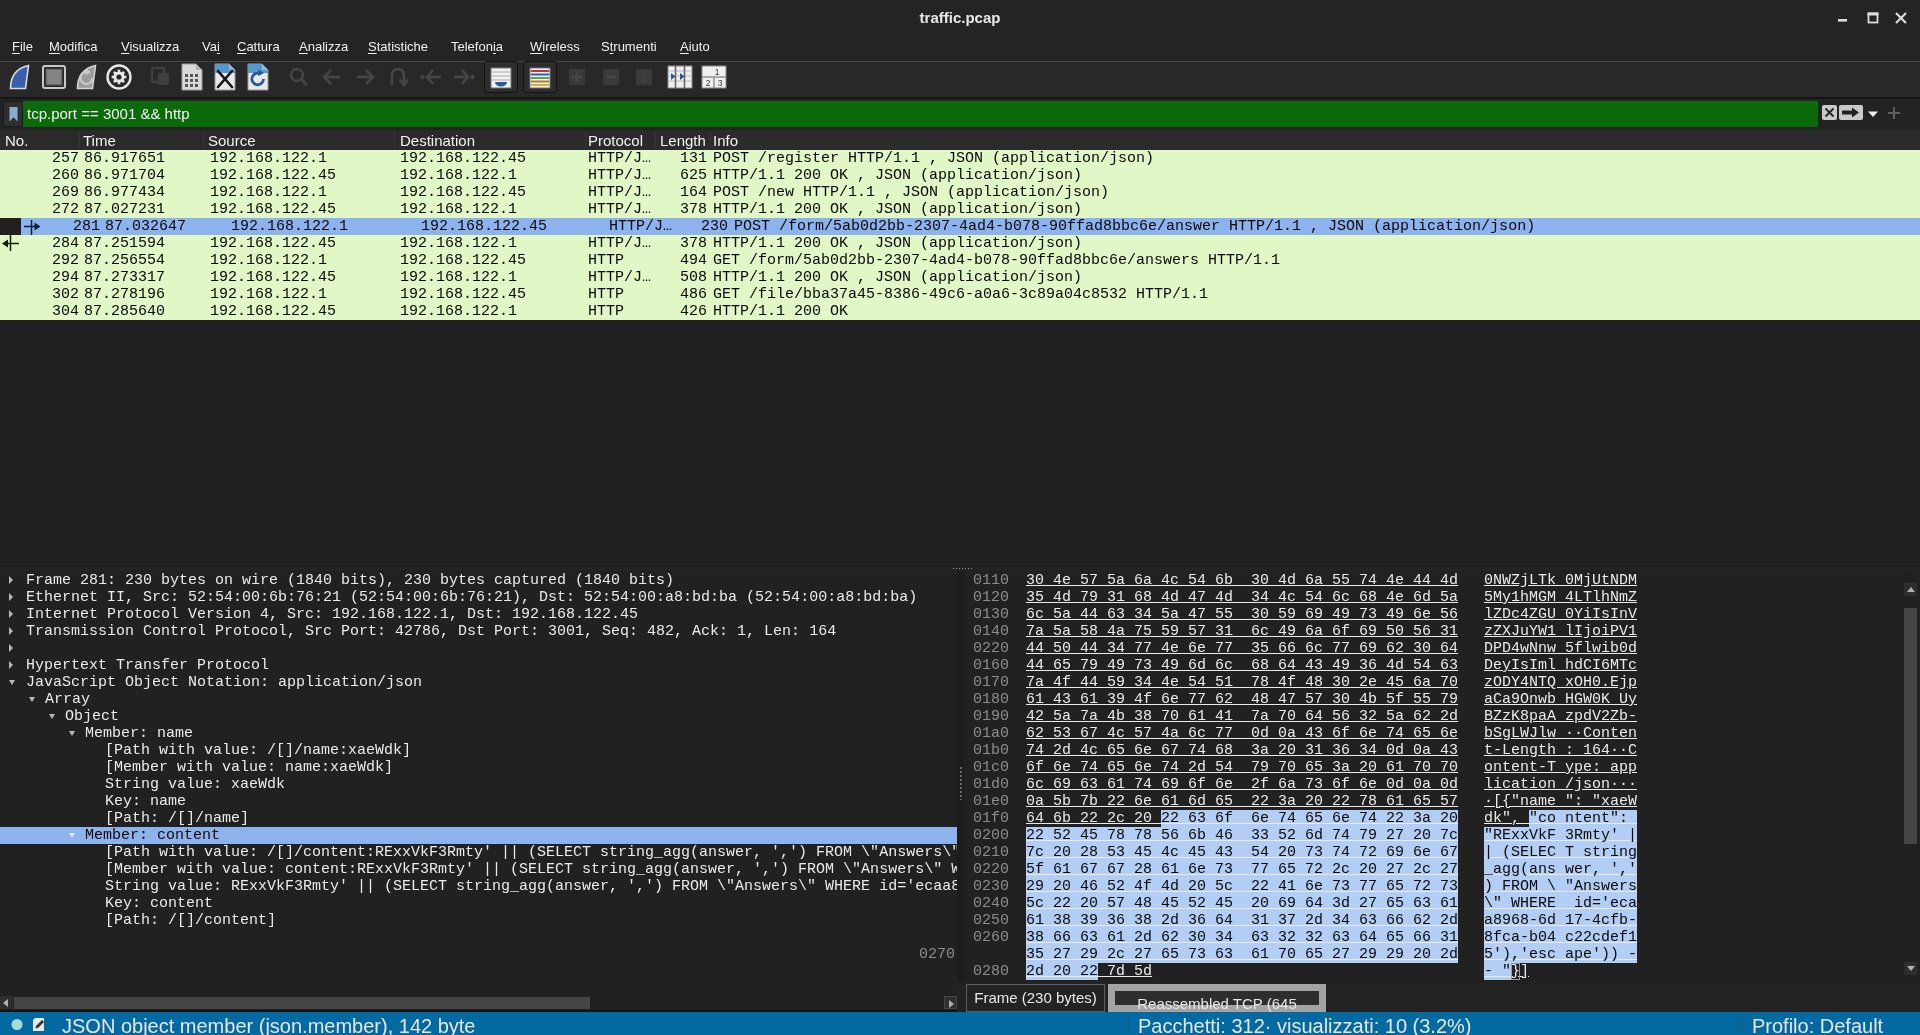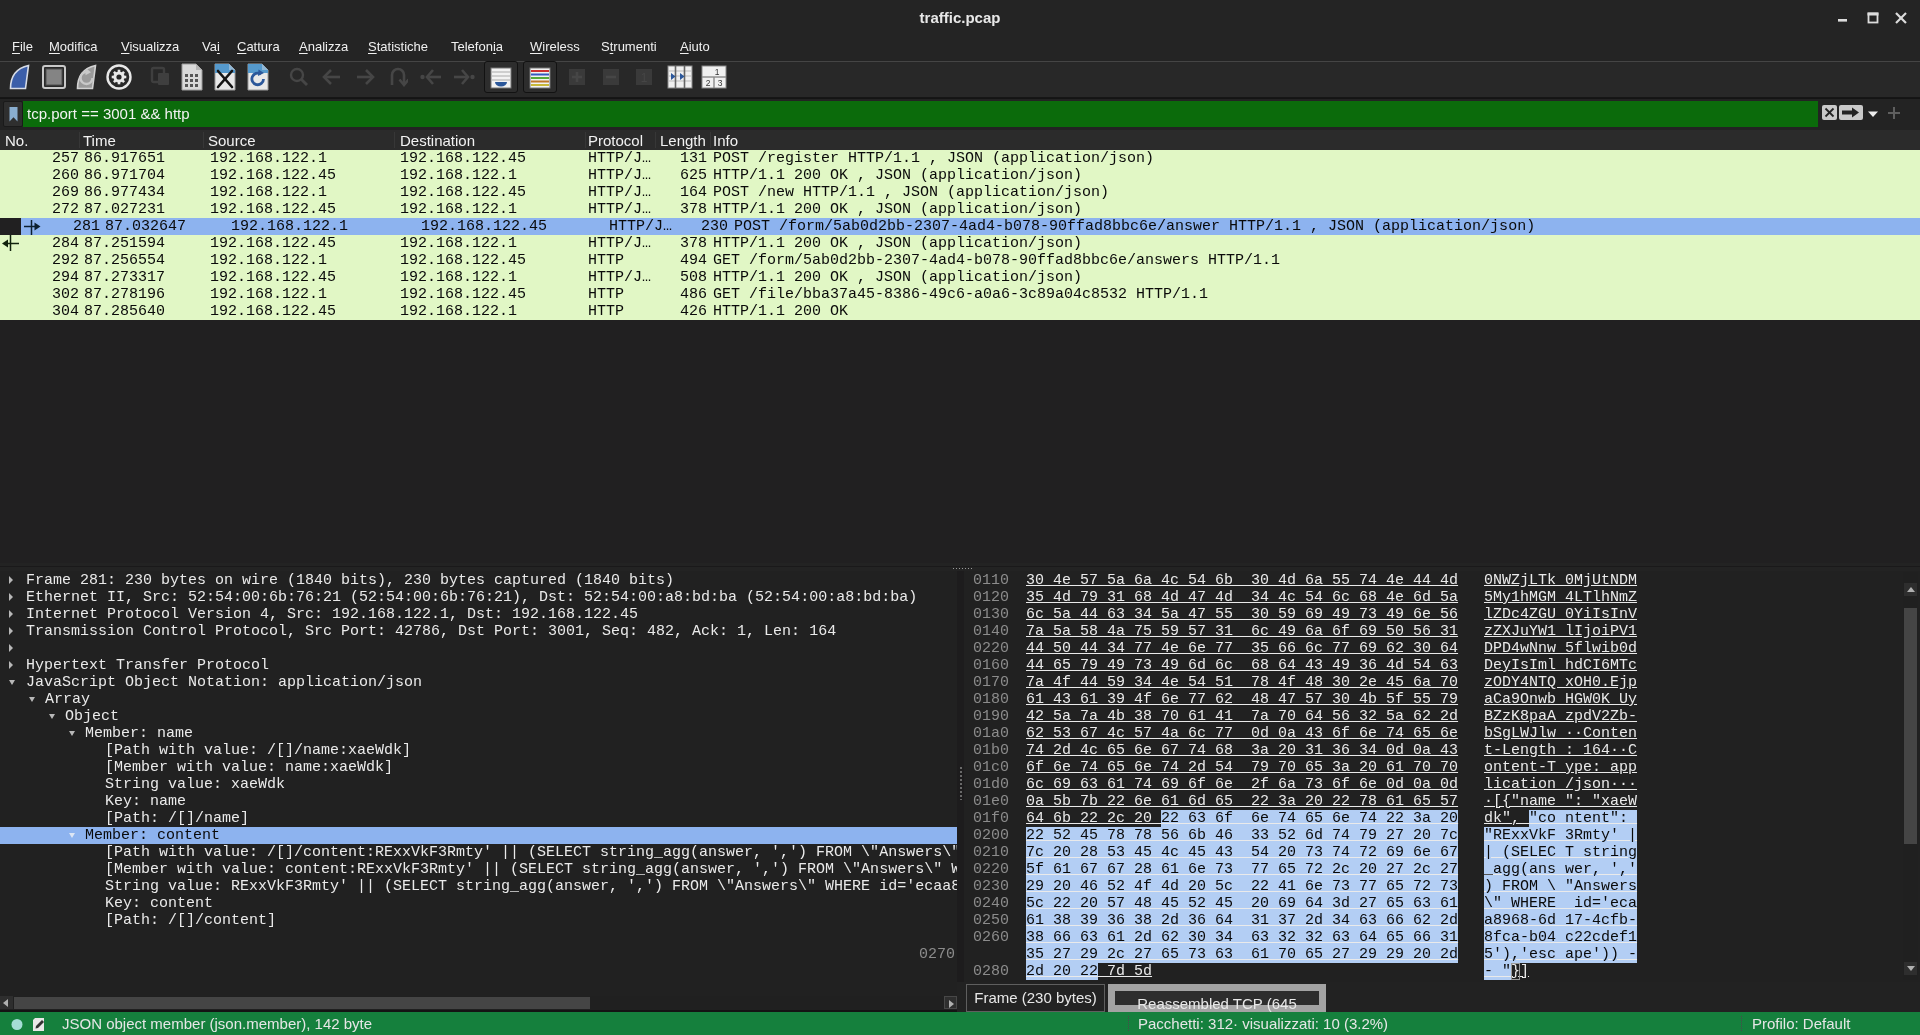--- a/index.html
+++ b/index.html
@@ -66,21 +66,21 @@
 .tri-u2 { position:absolute;left:2.5px;top:4px;width:0;height:0;border-bottom:5px solid #b0b0b0;border-left:4px solid transparent;border-right:4px solid transparent; }
 .tri-d2 { position:absolute;left:2.5px;top:4px;width:0;height:0;border-top:5px solid #b0b0b0;border-left:4px solid transparent;border-right:4px solid transparent; }
 .tri-l2 { position:absolute;left:3px;top:2.5px;width:0;height:0;border-right:5px solid #b0b0b0;border-top:4px solid transparent;border-bottom:4px solid transparent; }
 .tri-r2 { position:absolute;left:4px;top:2.5px;width:0;height:0;border-left:5px solid #b0b0b0;border-top:4px solid transparent;border-bottom:4px solid transparent; }
 
 #tabs { left:957px;top:982px;width:963px;height:30px;background:#222222; }
 .tab { position:absolute;top:2px;height:28px;font-size:15px;color:#e8e8e8;line-height:26px;text-align:center; }
 #tab1 { left:9px;width:139px;background:#232323;border:1px solid #5f5f5f; }
 #tab2 { left:151px;width:218px;background:#2d2d2d;border:7px solid #a3a3a3; }
 
-#statusbar { left:0;top:1012px;width:1920px;height:23px;background:#15803d;color:#e6e6e6;font-size:15px; }
+#statusbar { left:0;top:1012px;width:1920px;height:23px;background:#0369a1;color:#e6e6e6;font-size:20px; }
 </style></head>
 <body>
 <div class="a" id="titlebar">
   <div class="a" id="title">traffic.pcap</div>
   <svg class="a" style="left:1830px;top:10px" width="80" height="16" viewBox="0 0 80 16">
     <rect x="8" y="9" width="9" height="2.6" fill="#dcdcdc"></rect>
     <rect x="38.5" y="3.5" width="9" height="9" fill="none" stroke="#dcdcdc" stroke-width="1.8"></rect>
     <rect x="37.5" y="2.5" width="11" height="3" fill="#dcdcdc"></rect>
     <g stroke="#dcdcdc" stroke-width="2.2">
         <line x1="66" y1="3" x2="76" y2="13"></line>

